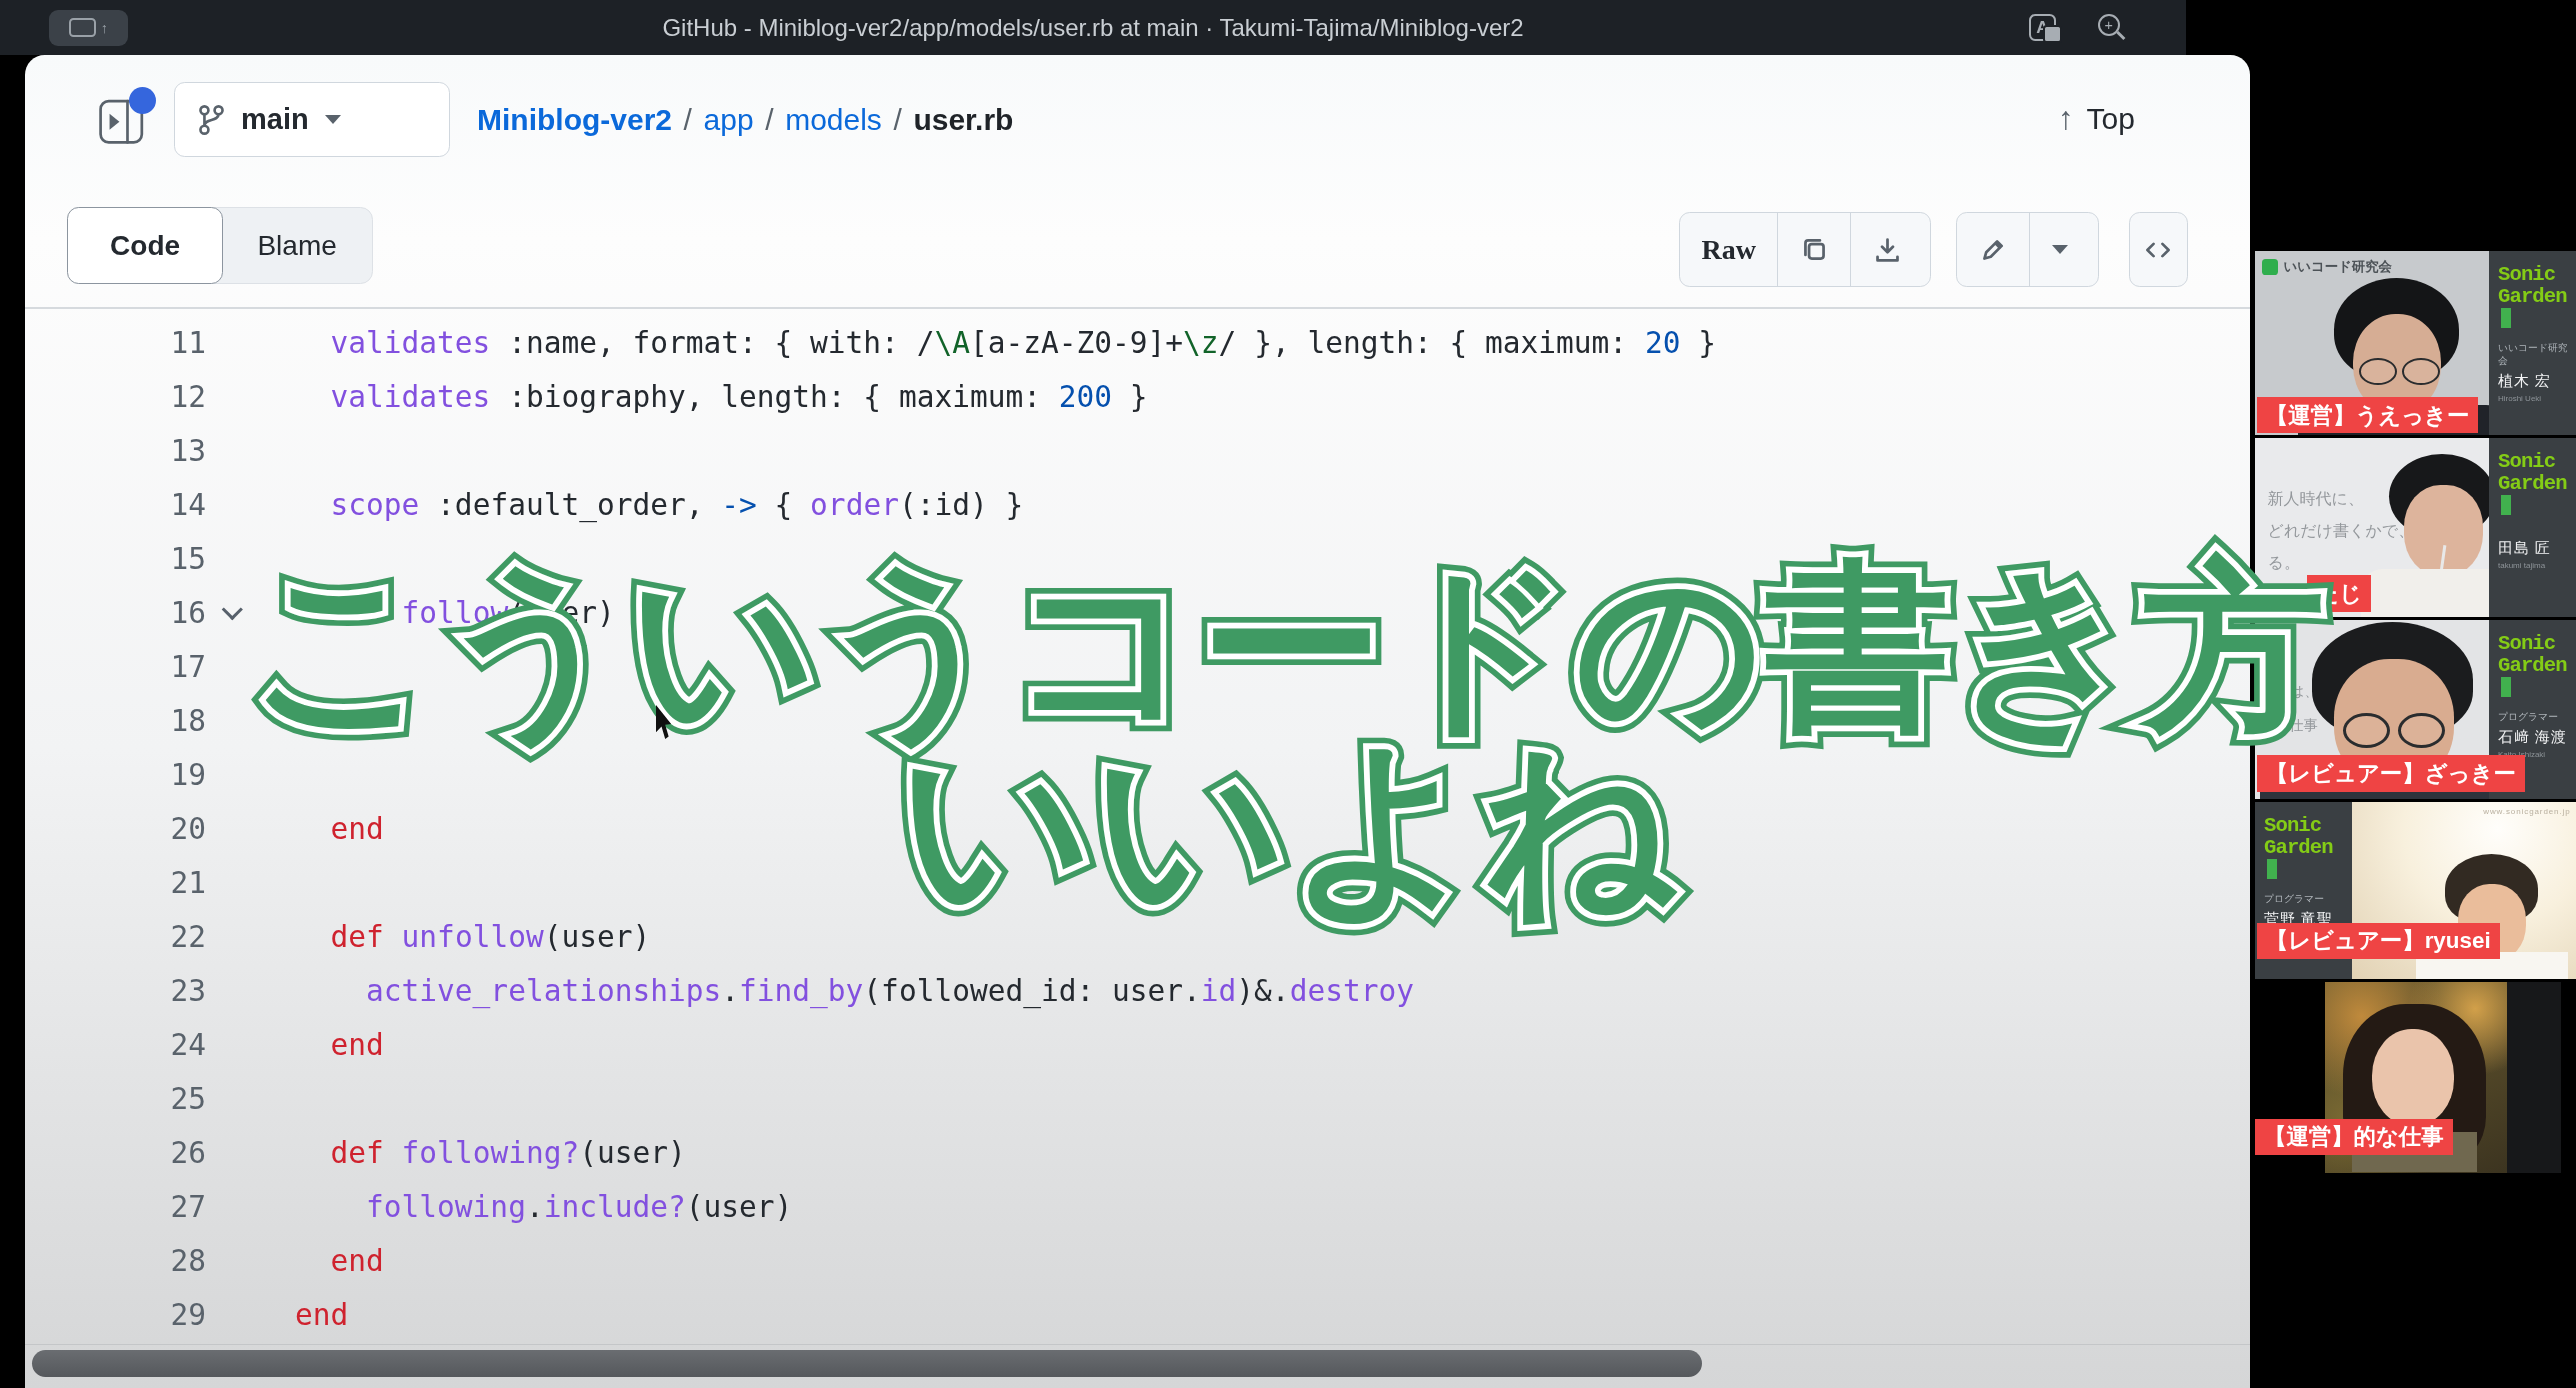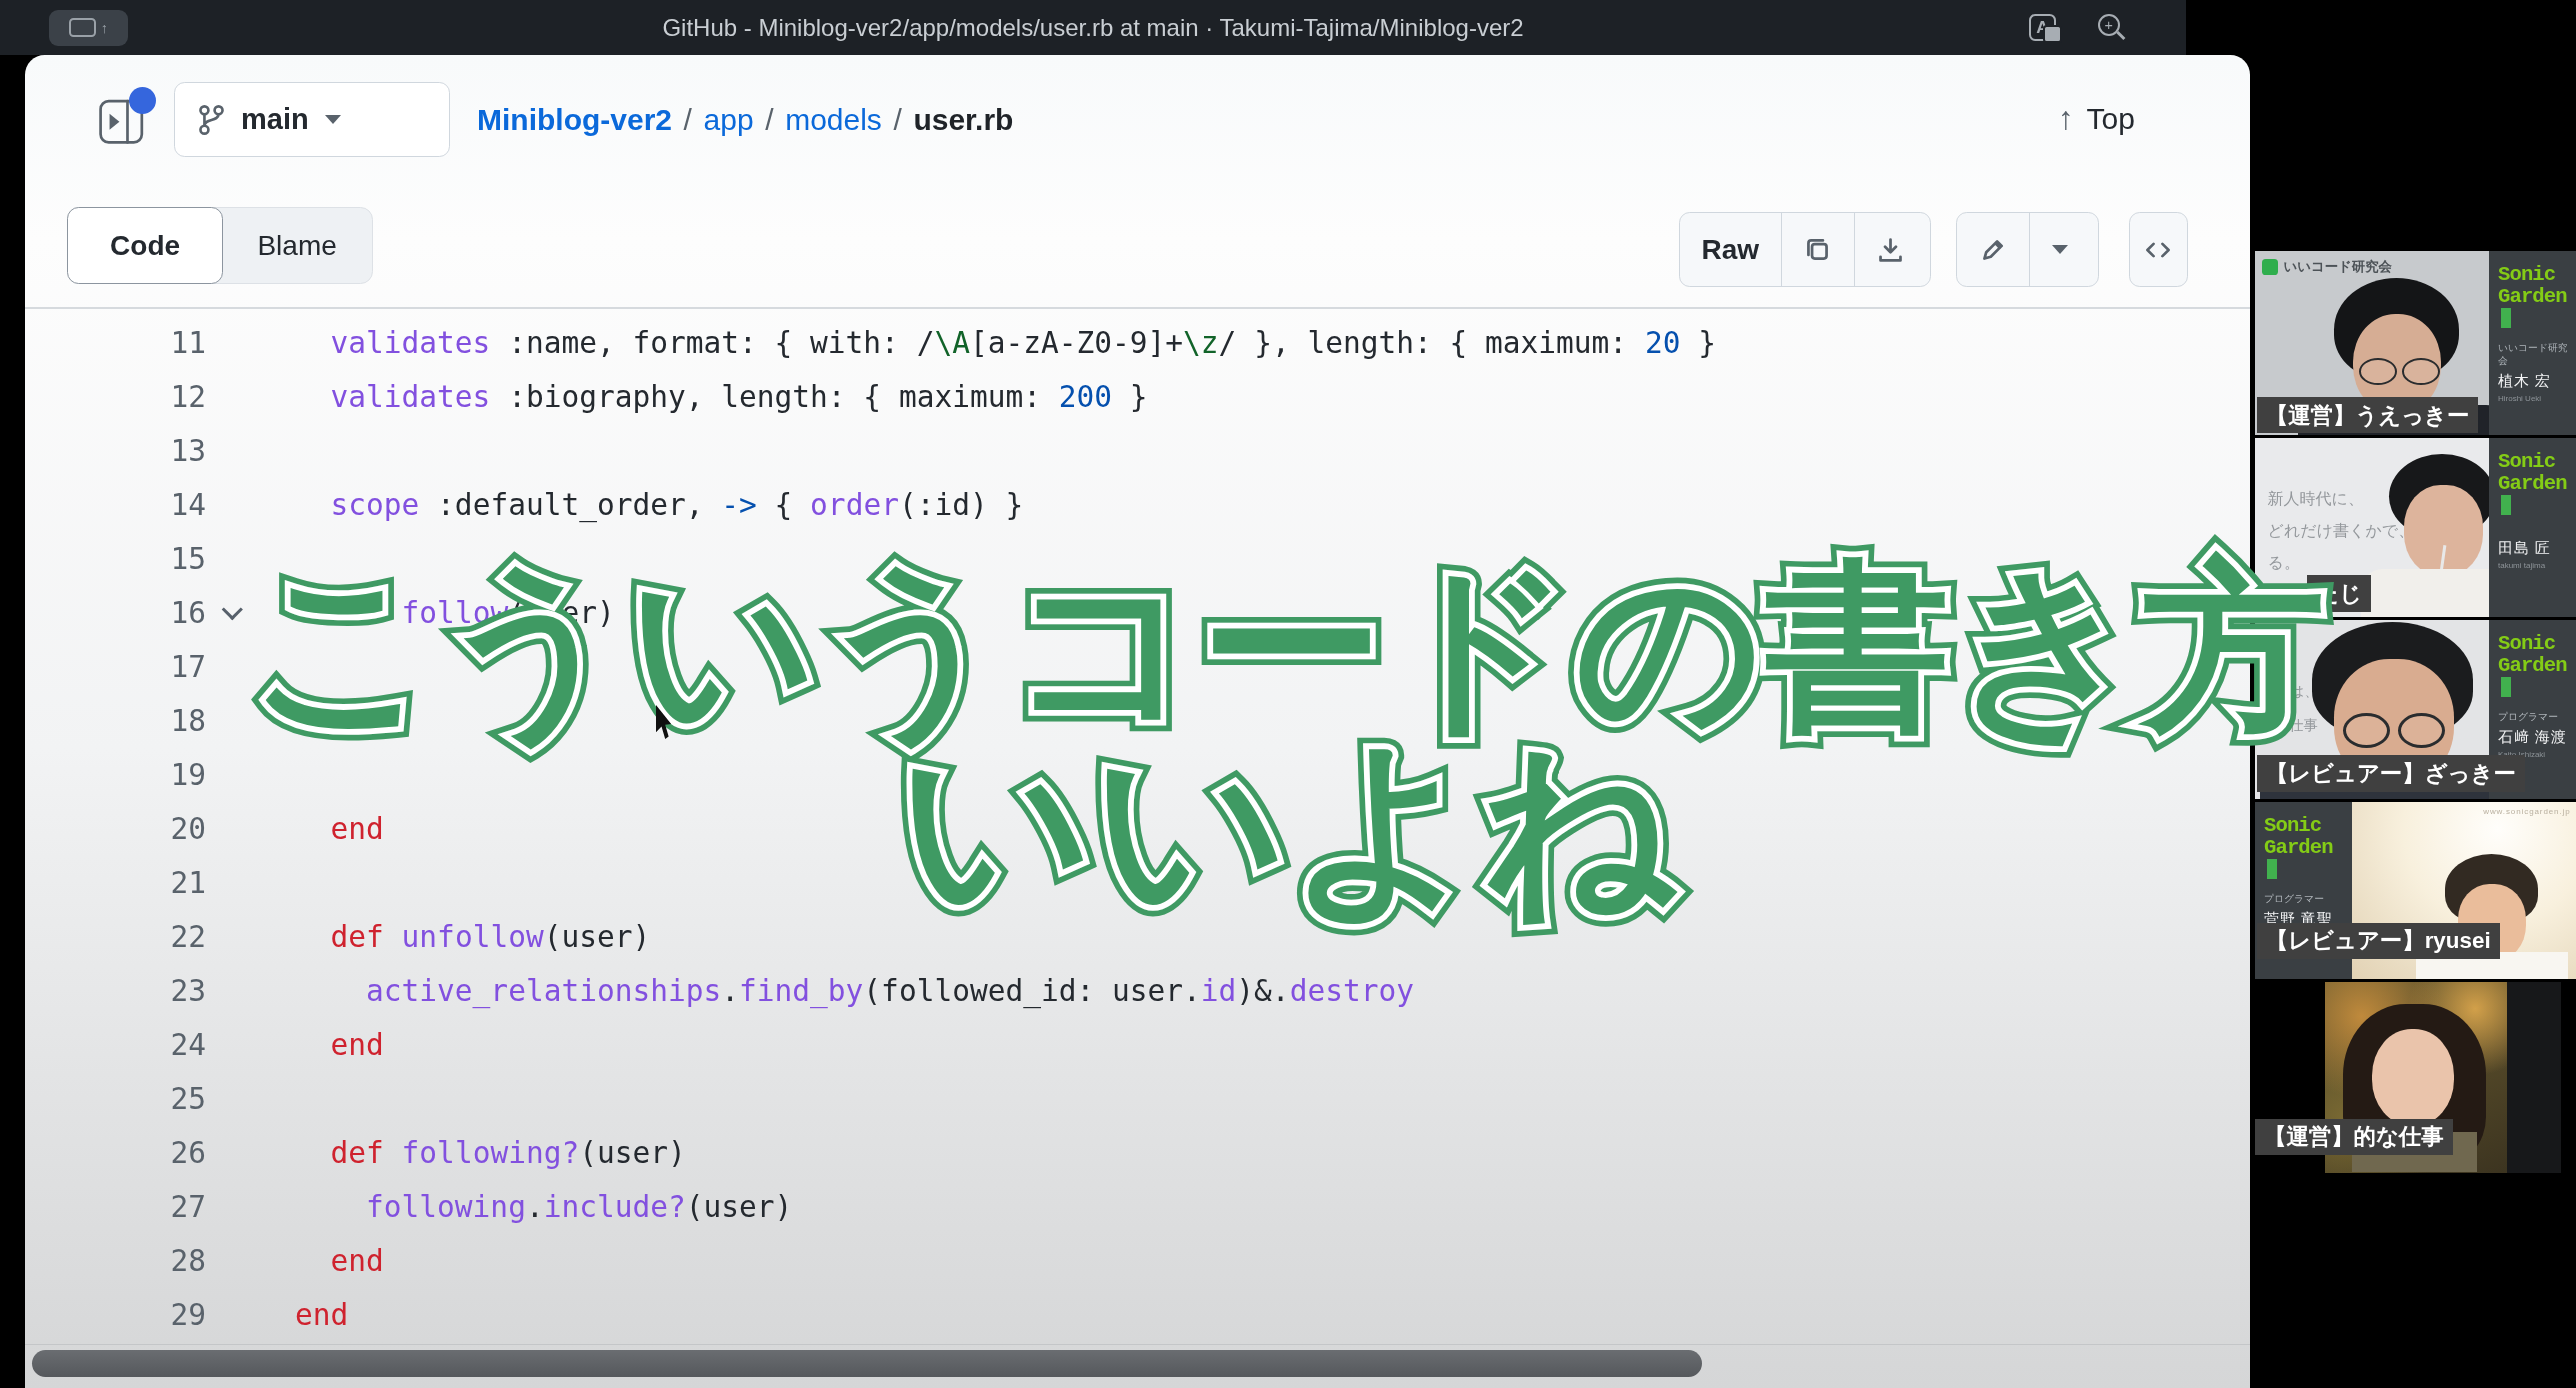--- a/index.html
+++ b/index.html
@@ -43,21 +43,21 @@
   .top-label{font-size:30px;color:#24292f;}
 
   
   .seg{position:absolute;left:42px;top:152px;width:306px;height:77px;background:#eef1f4;
        border:0.9px solid #dde1e6;border-radius:12.5px;display:flex;box-sizing:border-box;}
   .seg-on{width:154px;background:#fff;border:1.8px solid #8c959f;border-radius:11.6px;margin:-0.9px;
           display:flex;align-items:center;justify-content:center;font-size:28px;font-weight:bold;color:#24292f;}
   .seg-off{flex:1;display:flex;align-items:center;justify-content:center;font-size:28px;color:#24292f;}
   .grp{position:absolute;top:157px;height:75px;background:#f6f8fa;border:1.8px solid #d0d7de;
        border-radius:10.7px;display:flex;align-items:stretch;box-sizing:border-box;}
-  .cell{display:flex;align-items:center;justify-content:flex-end;padding:0 21.5px;}
+  .cell{display:flex;align-items:center;justify-content:flex-end;padding:0 21.5px;font-family:Liberation Serif, serif;}
   .cell + .cell{border-left:1.8px solid #d0d7de;}
   .raw-txt{font-size:28px;font-weight:600;color:#24292f;}
   .ic{stroke:#59626b;fill:none;stroke-width:3;stroke-linecap:round;stroke-linejoin:round;}
   .divider{position:absolute;left:0;top:252px;width:100%;height:1.8px;background:#d6dade;}
 
   
   .code-wrap{position:absolute;left:0;top:261px;width:100%;}
   .code-row{position:relative;height:54px;font:29.5px/54px "DejaVu Sans Mono","Liberation Mono",monospace;}
   .ln{position:absolute;left:0;width:181px;text-align:right;color:#59626b;}
   .chev{position:absolute;left:197px;top:14.3px;width:21.5px;height:21.5px;cursor:pointer;}
@@ -96,21 +96,21 @@
   .vid4{position:absolute;left:97px;top:0;right:0;height:100%;
         background:radial-gradient(circle at 65% 15%,#fffefb 0%,#f8f0dd 45%,#e9dcc2 80%,#e2d2b4 100%);}
   .sg-panel{position:absolute;top:0;height:100%;background:#3a3f43;}
   .panel-right{right:0;width:87px;}
   .panel-left{left:0;width:97px;}
   .sg-org{margin:12.5px 0 0 9px;font-weight:bold;color:#84cc16;font-size:20.6px;line-height:22.4px;width:75px;letter-spacing:-0.9px;font-family:Liberation Mono, monospace;}
   .sg-sq{display:inline-block;width:10.7px;height:19.7px;background:#41b14e;margin-left:2.7px;vertical-align:-3.6px;}
   .sg-role{margin:10.7px 0 0 9px;font-size:9.8px;color:#aeb4b9;}
   .sg-name{margin:4.5px 0 0 9px;font-size:15px;color:#f2f3f4;letter-spacing:0.9px;}
   .sg-name-en{margin:2.7px 0 0 9px;font-size:8px;color:#8d9398;}
-  .tile-label{position:absolute;background:#404040;color:#fff;font-size:22.4px;font-weight:bold;
+  .tile-label{position:absolute;background:#ef4444;color:#fff;font-size:22.4px;font-weight:bold;
               padding:2.7px 9px;white-space:nowrap;z-index:5;}
   #t1 .tile-label{left:1.8px;bottom:1.8px;}
   #t2 .tile-label{left:52px;bottom:5.4px;}
   #t3 .tile-label{left:1.8px;bottom:7.2px;}
   #t4 .tile-label{left:1.8px;bottom:20px;}
   #t5 .tile-label{left:0;bottom:18px;}
   .badge{position:absolute;top:7.2px;left:7.2px;display:flex;align-items:center;gap:5.4px;z-index:4;}
   .badge-icon{width:16px;height:16px;background:#2fae4d;border-radius:3.6px;}
   .badge-text{font-size:13.4px;font-weight:bold;color:#4c5257;}
   .poster{position:absolute;color:#94989c;z-index:1;}

